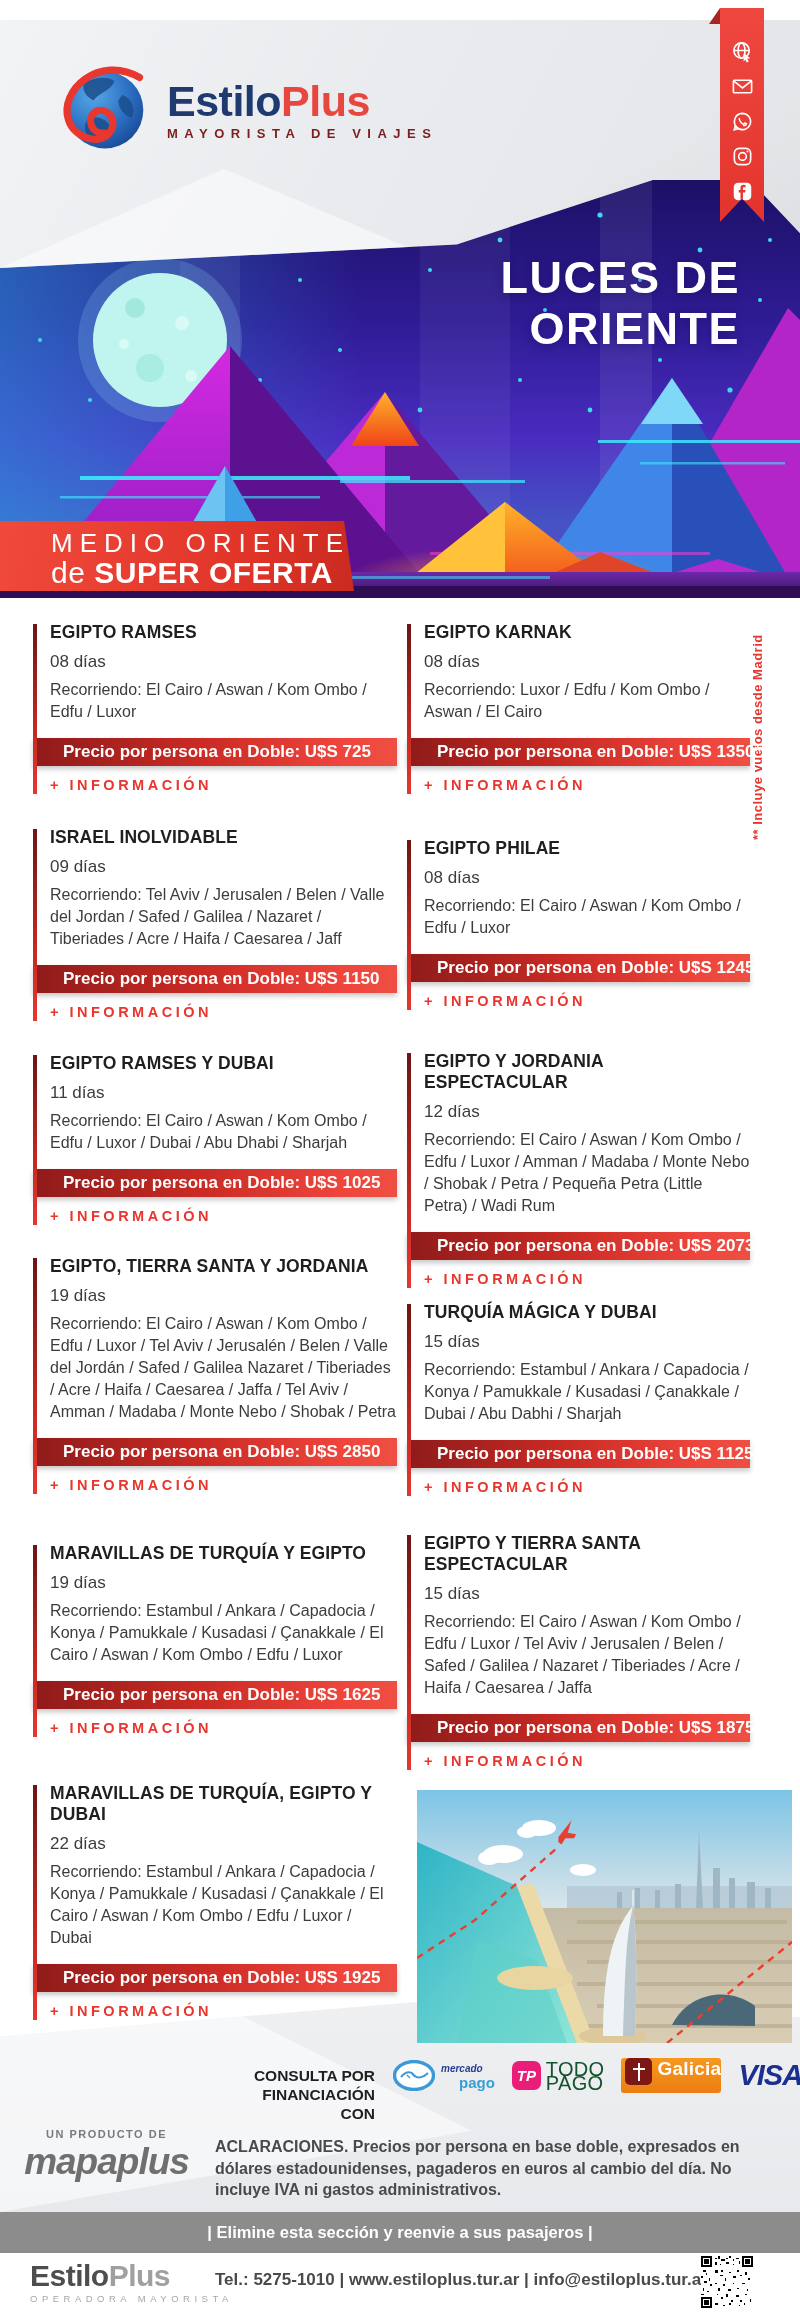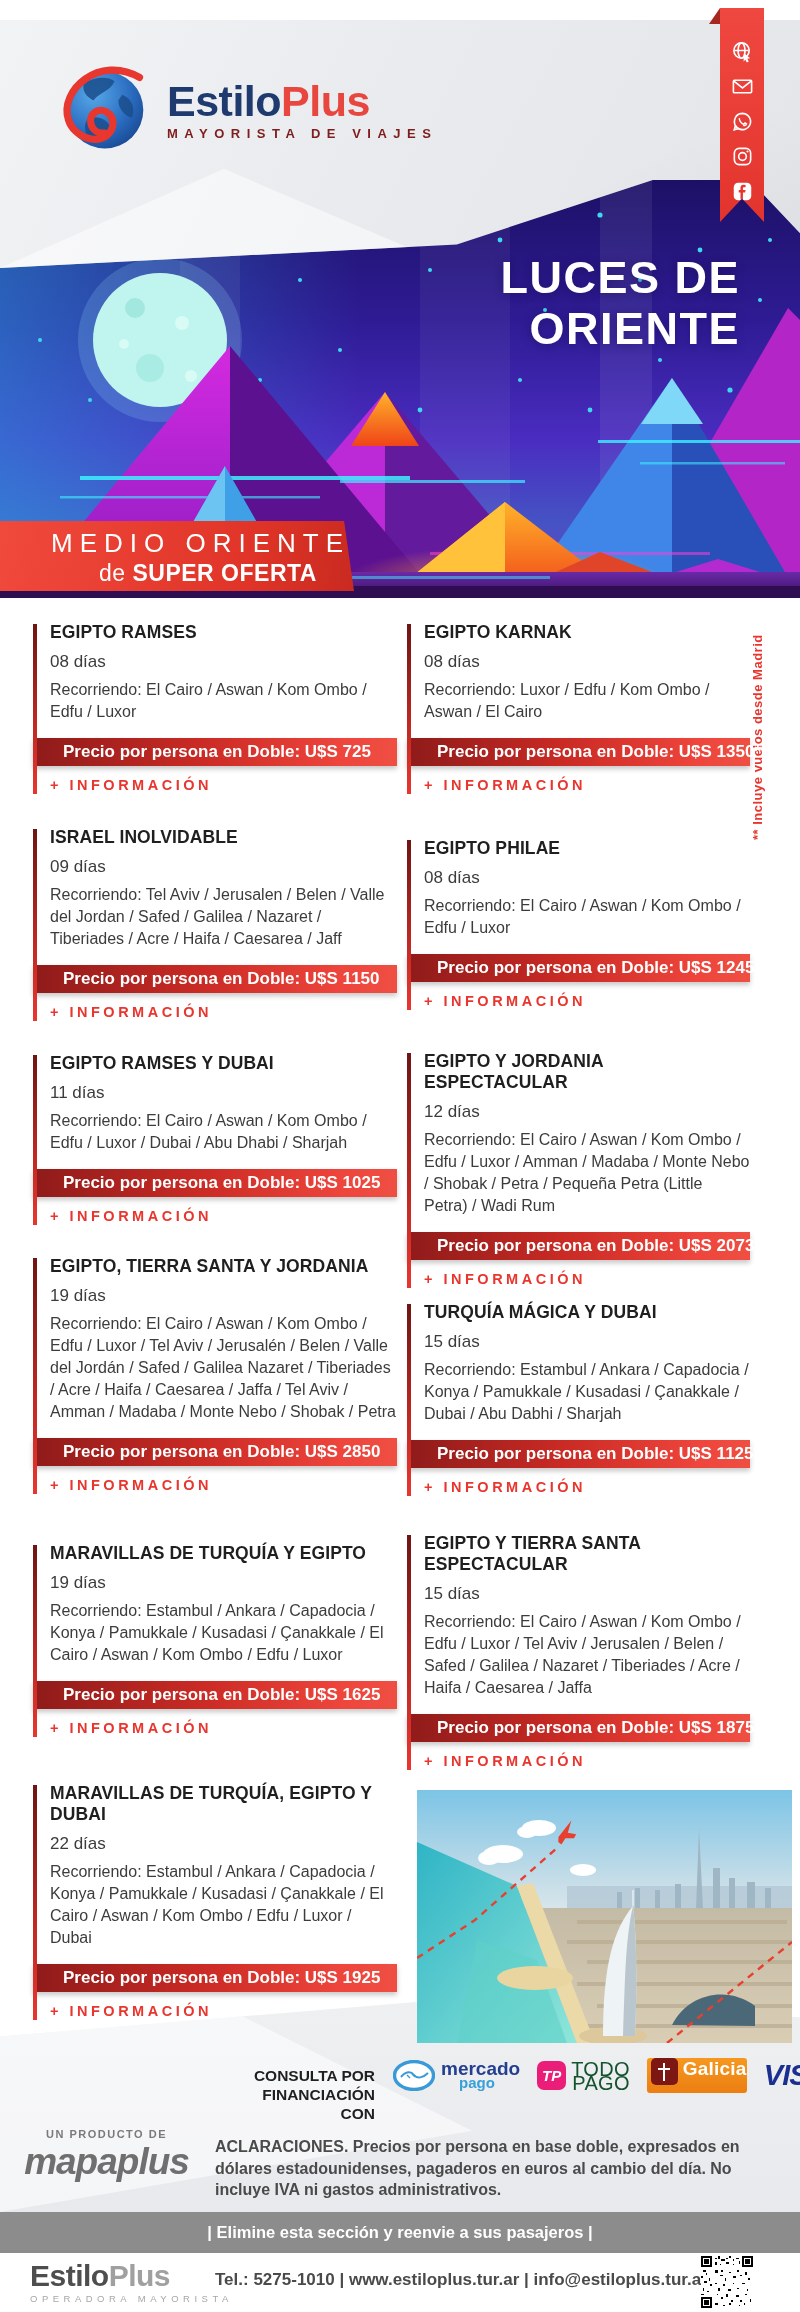--- a/index.html
+++ b/index.html
@@ -36,21 +36,21 @@
   
   .hero { position:absolute; left:0; top:180px; width:800px; height:418px; z-index:1; }
   .hero-title { position:absolute; left:430px; top:72px; width:310px; text-align:right;
             color:#ffffff; font-weight:800; font-size:45px; line-height:51px; letter-spacing:1.5px; z-index:2;
             text-shadow:0 2px 10px rgba(20,10,80,.45); }
   .hero-banner { position:absolute; left:0; top:341px; width:354px; height:70px; z-index:3;
             background:linear-gradient(100deg,#f04a3c 0%,#e03428 70%,#c92a20 100%);
             clip-path:polygon(0 0,97.2% 0,100% 100%,0 100%);
             padding:8px 0 0 51px; box-shadow:0 4px 10px rgba(120,20,20,.35); }
   .hero-banner .l1 { color:#fff; font-size:26px; font-weight:400; letter-spacing:7px; line-height:29px; }
-  .hero-banner .l2 { color:#fff; font-size:23px; line-height:30px; letter-spacing:.5px;margin-left:48px; }
+  .hero-banner .l2 { color:#fff; font-size:30px; line-height:30px; letter-spacing:.5px; }
   .hero-banner .l2 b { font-weight:800; }
 
   
   .side-note { position:absolute; left:750px; top:612px; height:250px; width:20px;
             writing-mode:vertical-rl; transform:rotate(180deg);
             color:#e8362f; font-weight:700; font-size:13px; letter-spacing:.5px; text-align:center; z-index:2; }
 
   
   .pkg { position:absolute; padding-left:17px; z-index:2; }
   .pkg::before { content:""; position:absolute; left:0; top:2px; bottom:0; width:4px;
@@ -74,23 +74,23 @@
   .fin-zone { position:absolute; left:0; top:1998px; width:800px; height:214px; z-index:1;
             background:linear-gradient(180deg,#eef0f2 0%,#e7e9ec 100%);
             clip-path:polygon(0 18%,58% 0,100% 9%,100% 100%,0 100%); }
   .fin-zone .shade { position:absolute; inset:0; background:rgba(255,255,255,.55);
             clip-path:polygon(0 18%,30% 8%,59% 62%,0 100%); }
   .fin-label { position:absolute; left:238px; top:2066px; width:137px; text-align:right;
             font-size:15.5px; font-weight:700; color:#1f1f1f; line-height:19px; z-index:2; }
   .pay-row { position:absolute; left:393px; top:2058px; display:flex; align-items:center; gap:17px; z-index:2; }
   .mp { display:flex; align-items:center; gap:6px; }
   .mp-text { line-height:14px; }
-  .mp-text .t1 { font-size:19px; font-weight:700; color:#243e90; display:block; }
+  .mp-text .t1 { font-size:10px; font-weight:700; color:#243e90; display:block;font-style:italic; }
   .mp-text .t2 { font-size:15px; font-weight:700; color:#38a0d8; display:block; padding-left:18px; }
-  .tp { display:flex; align-items:center; gap:5px;text-align:right; }
+  .tp { display:flex; align-items:center; gap:5px; }
   .tp-box { width:29px; height:29px; background:#ea1d78; border-radius:7px; color:#fff;
             font-weight:800; font-style:italic; font-size:15px; display:flex; align-items:center; justify-content:center; }
   .tp-text { line-height:14px; }
   .tp-text span { display:block; font-size:20px; font-weight:400; color:#14532d; letter-spacing:.3px; }
   .gal { width:100px; height:35px; background:linear-gradient(180deg,#f6981f,#ec7e12); border-radius:3px;
             display:flex; align-items:flex-start; gap:5px; padding-left:4px; }
   .gal-sq { width:27px; height:27px; background:#7d1714; border-radius:5px; display:flex; align-items:center; justify-content:center; }
   .gal-name { color:#fff; font-weight:700; font-size:19px; letter-spacing:.2px; }
   .visa { font-size:29px; font-weight:800; font-style:italic; color:#1a2f8f; letter-spacing:-1px; }
 

